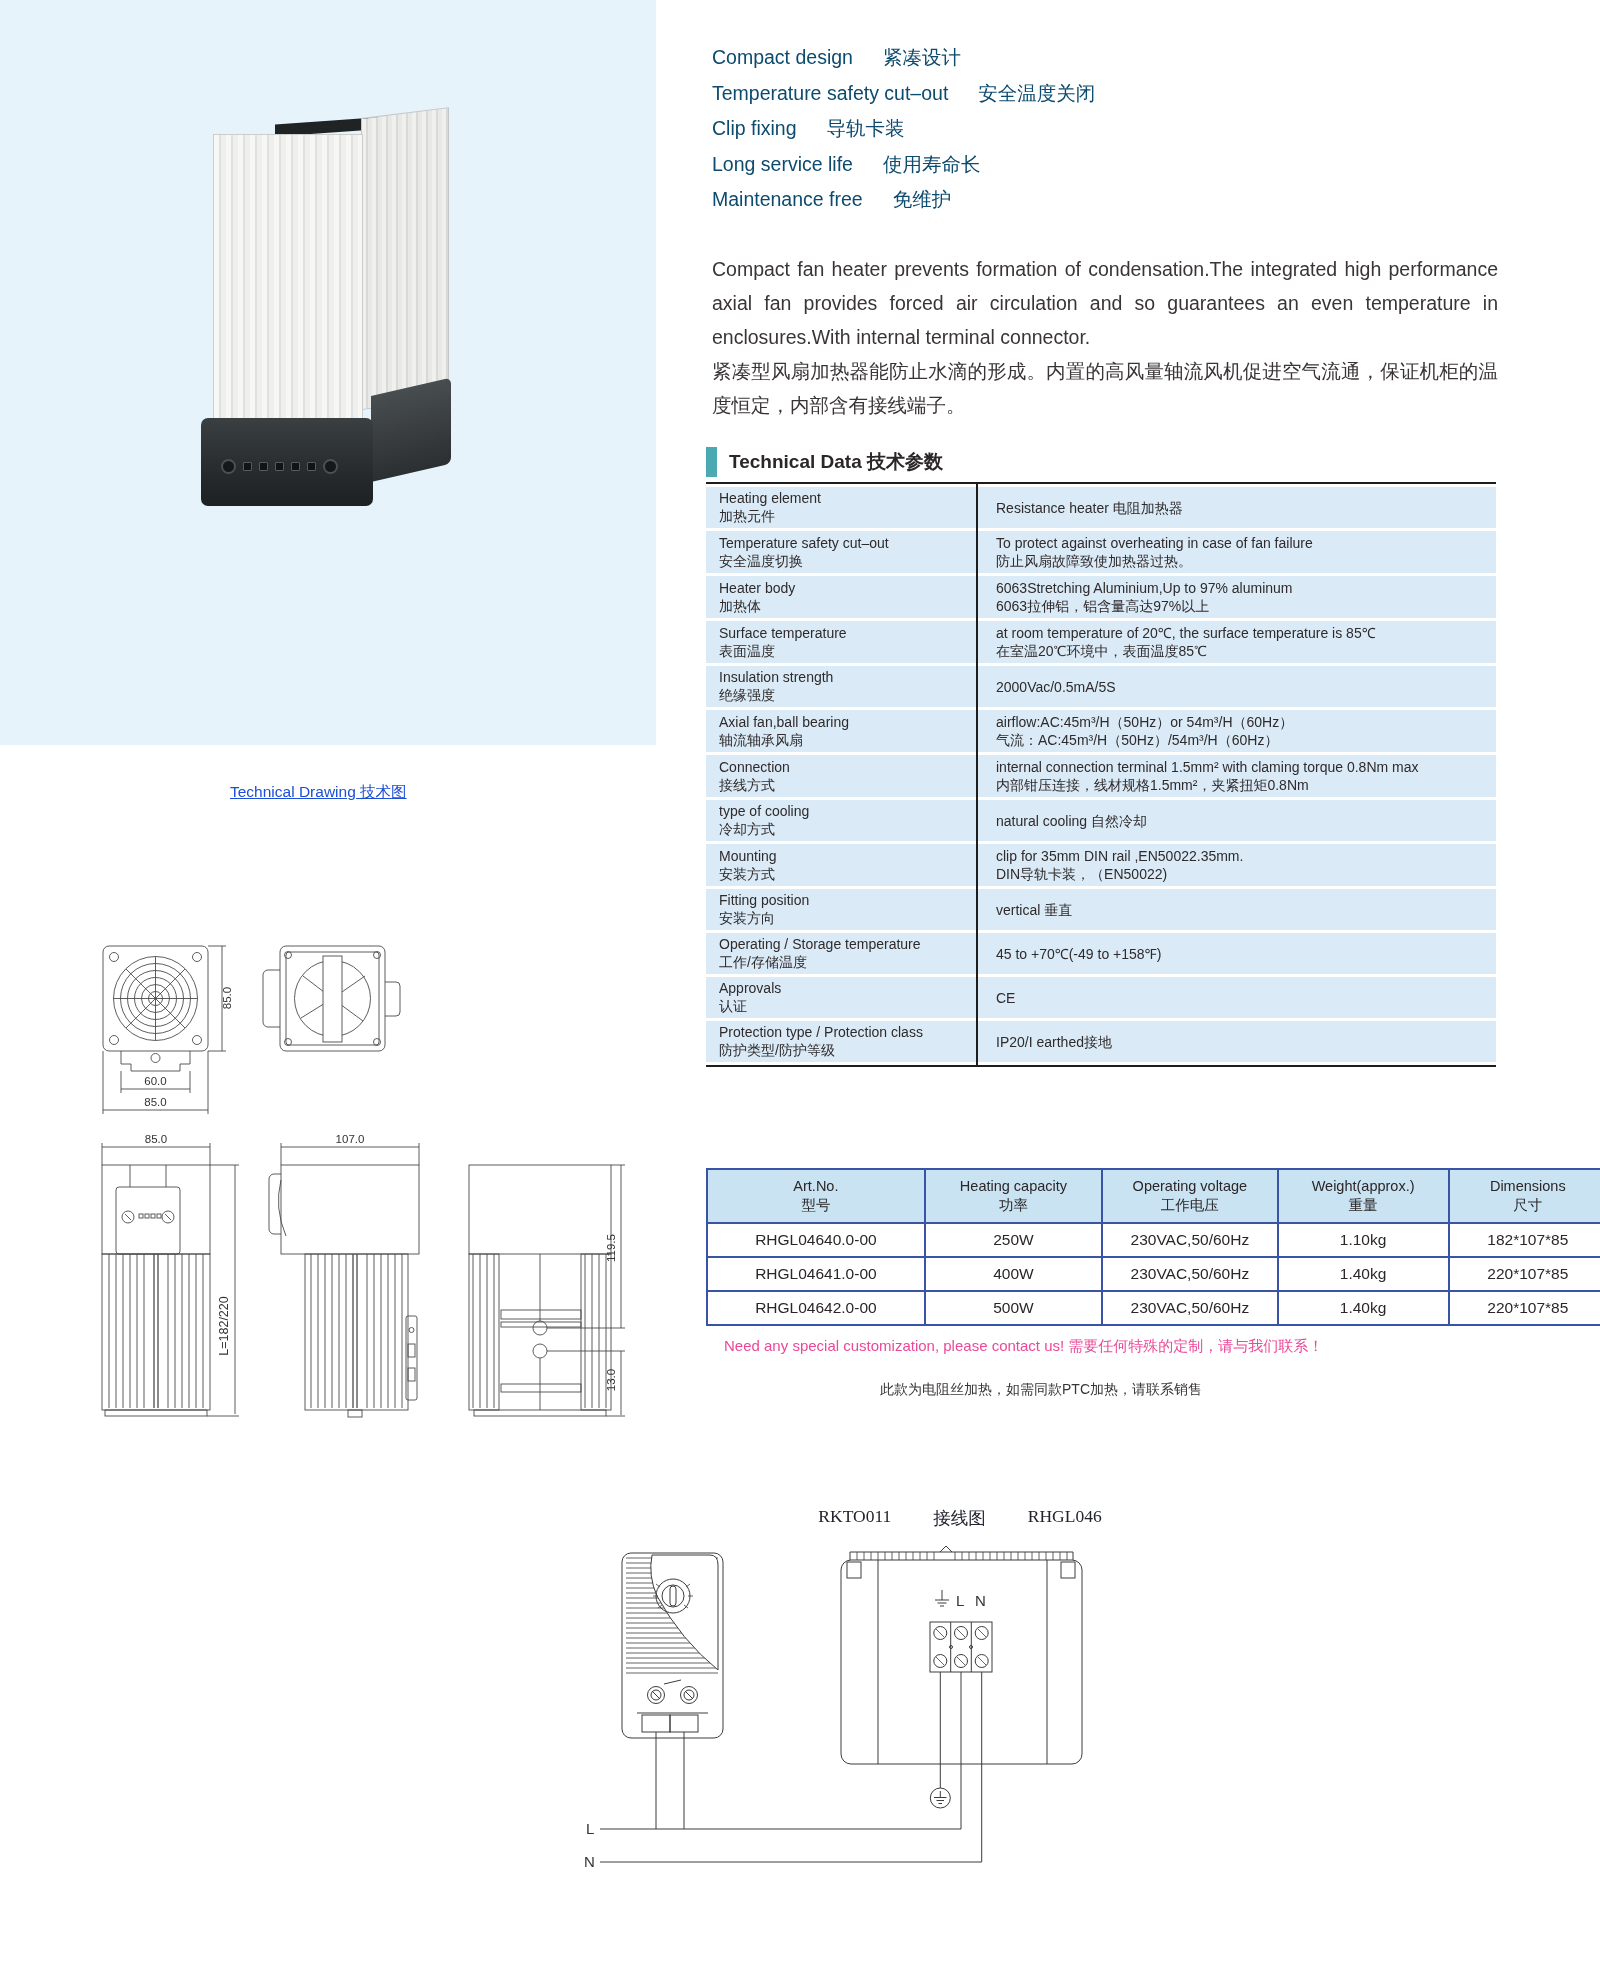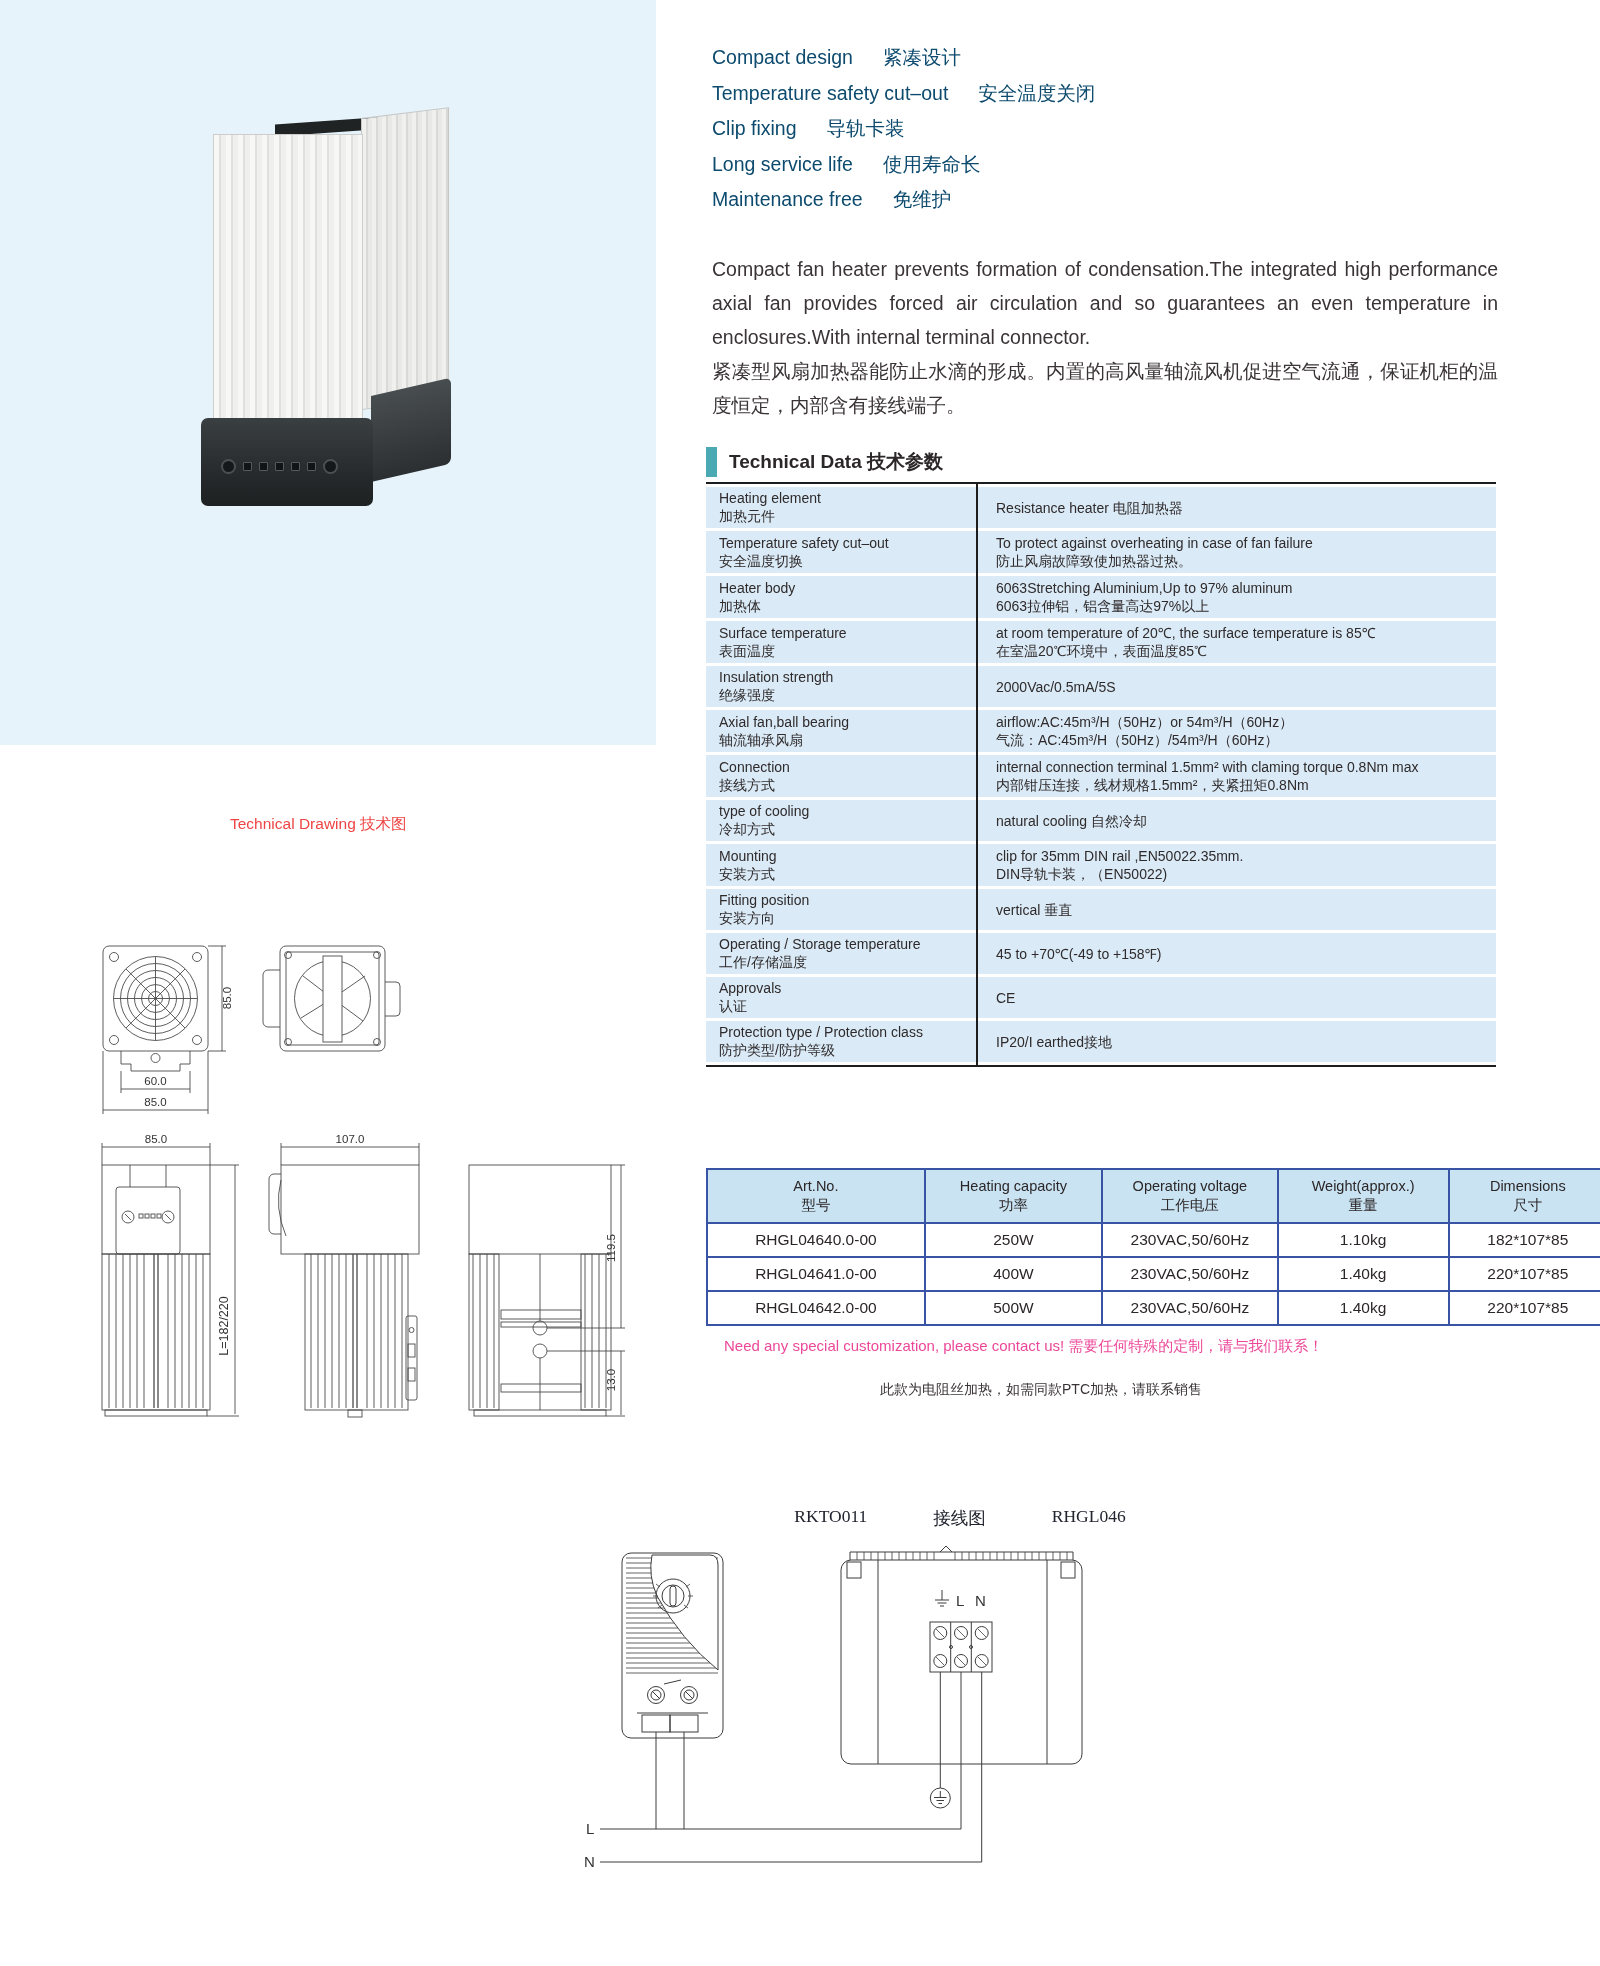--- a/index.html
+++ b/index.html
@@ -16,21 +16,21 @@
      border:1px solid #c6c6c4;}
   .alu-top{position:absolute;left:62px;top:2px;width:128px;height:12px;background:#1f2324;transform:skewY(-4deg);}
   .base-front{position:absolute;left:-12px;top:300px;width:172px;height:88px;border-radius:7px;
      background:linear-gradient(180deg,#3a3f41 0%,#24282a 70%,#1d2122 100%);}
   .base-side{position:absolute;left:158px;top:278px;width:80px;height:86px;transform:skewY(-13deg);transform-origin:left top;
      background:linear-gradient(180deg,#484d4f,#2b2f31);border-radius:0 6px 6px 0;}
   .base-detail{position:absolute;left:8px;top:342px;width:132px;height:12px;display:flex;align-items:center;gap:7px;}
   .screw{width:11px;height:11px;border-radius:50%;background:#14181a;border:2px solid #4b5052;}
   .slot{width:7px;height:7px;background:#111416;border:1px solid #555a5c;border-radius:1px;}
   
-  .drawing-caption{position:absolute;left:230px;top:814px;font-size:15.5px;color:#ef4444;}
+  .drawing-caption{position:absolute;left:230px;top:782px;font-size:15.5px;color:#1d4ed8;text-decoration:underline;}
   
   .features{position:absolute;left:712px;top:40px;font-size:19.5px;color:#0c4a6e;}
   .feature-row{height:35.5px;line-height:35.5px;white-space:nowrap;}
   .f-zh{margin-left:30px;}
   
   .desc{position:absolute;left:712px;top:252px;width:786px;font-size:19.5px;line-height:34px;
         text-align:justify;color:#3a3436;}
   
   .tech-header{position:absolute;left:706px;top:446px;height:32px;display:flex;align-items:center;}
   .accent{width:11px;height:30px;background:#4AA9B2;}
@@ -44,21 +44,21 @@
   .tvalue{flex:1;box-sizing:border-box;padding:3px 10px 3px 20px;display:flex;flex-direction:column;justify-content:center;}
   .tlabel div,.tvalue div{font-size:14px;line-height:18px;color:#2f2a2b;}
   
   .order-table{position:absolute;left:706px;top:1168px;width:902px;border-collapse:collapse;}
   .order-table th,.order-table td{border:2px solid #3954A4;text-align:center;color:#2b2627;}
   .order-table th{background:#C9E3F3;font-weight:normal;font-size:14.5px;line-height:19px;padding:7px 4px;}
   .order-table td{background:#ffffff;font-size:15.5px;padding:7px 4px;}
   .note1{position:absolute;left:724px;top:1337px;font-size:15px;color:#ec4899;}
   .note2{position:absolute;left:706px;top:1381px;width:670px;text-align:center;font-size:14px;color:#3a3436;}
   
-  .wiring-titles{position:absolute;left:700px;top:1506px;width:520px;display:flex;justify-content:center;gap:66px;
+  .wiring-titles{position:absolute;left:700px;top:1506px;width:520px;display:flex;justify-content:center;gap:42px;
      font-family:"Liberation Serif",serif;font-size:17.5px;color:#22242e;}
   .tech-drawings{position:absolute;left:75px;top:918px;}
   .wiring-svg{position:absolute;left:560px;top:1542px;}
   svg text{font-family:"Liberation Sans",sans-serif;fill:#333;}
 </style>
 </head>
 <body>
 
 <div class="page">
 

